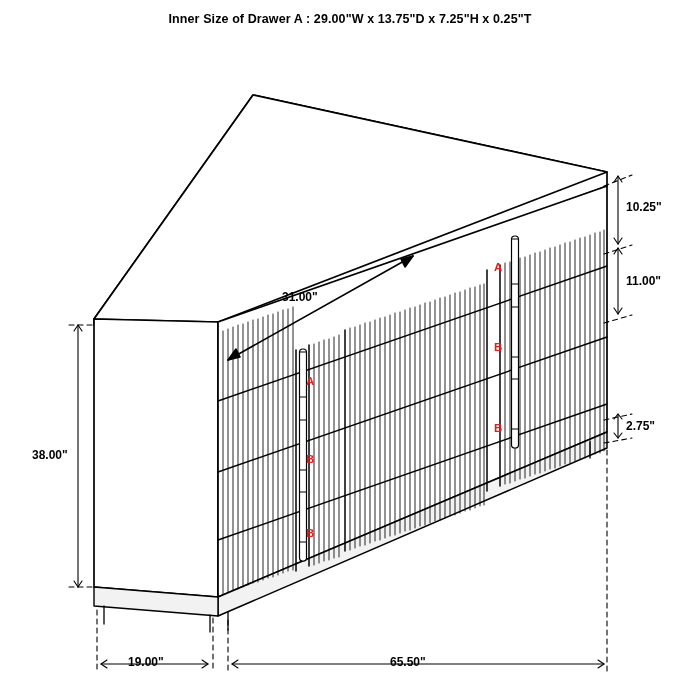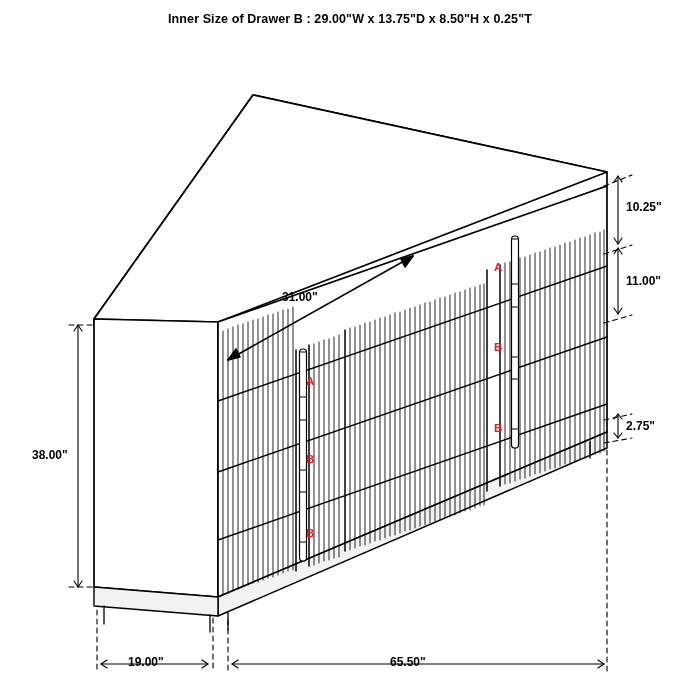--- a/index.html
+++ b/index.html
@@ -49,21 +49,21 @@
     font-weight: bold;
     color: #e02020;
   }
 </style>
 </head>
 <body>
 
 <div id="stage">
 
   <div class="header">
-    <div>Inner Size of Drawer B : 29.00"W x 13.75"D x 8.50"H x 0.25"T</div>
+    <div>Inner Size of Drawer A : 29.00"W x 13.75"D x 7.25"H x 0.25"T</div>
   </div>
 
   <svg width="700" height="700" viewBox="0 0 700 700">
     <g fill="none" stroke="#000" stroke-width="1.6" stroke-linejoin="round" stroke-linecap="round">
 
       <path d="M 253,95 L 607,172 L 607,186 L 218,328 L 94,325 L 94,319 Z" fill="#ffffff" stroke="#000" stroke-width="1.7"></path>
       <path d="M 253,95 L 607,172 L 218,322 L 94,319 Z" fill="#ffffff" stroke="#000" stroke-width="1.7"></path>
       <path d="M 218,322 L 218,328" stroke="#000" stroke-width="1.5"></path>
 
       <path d="M 94,319 L 94,587 L 218,597 L 218,322 Z" fill="#ffffff" stroke="#000" stroke-width="1.7"></path>

